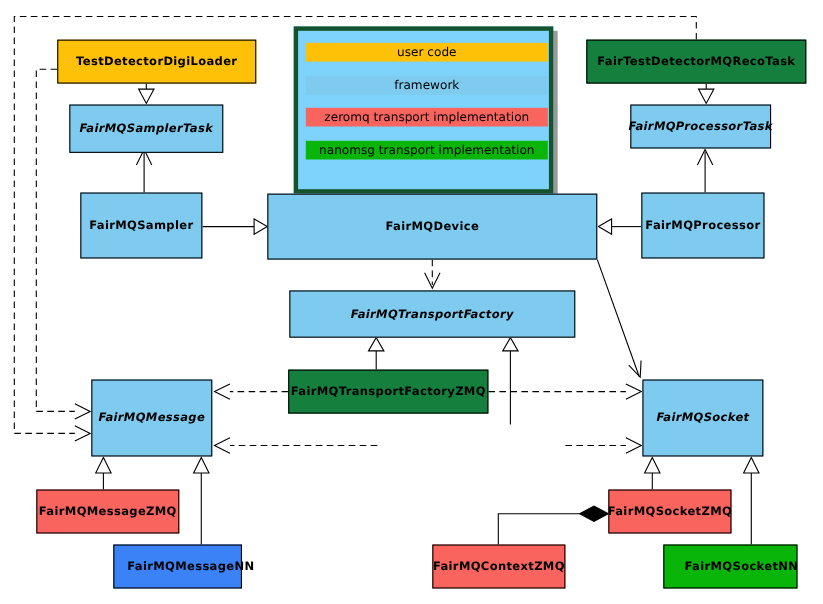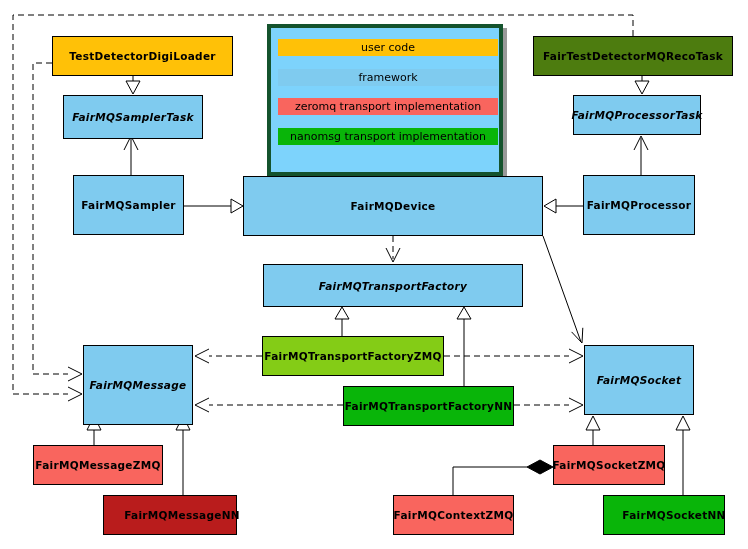--- a/index.html
+++ b/index.html
@@ -147,45 +147,44 @@
 
   <div id="legend">
     <div class="legend-bar" style="top: 11px; background-color: rgb(255, 193, 7);">user code</div>
     <div class="legend-bar" style="top: 41px; background-color: rgb(127, 203, 239);">framework</div>
     <div class="legend-bar" style="top: 70px; background-color: rgb(249, 101, 94);">zeromq transport implementation</div>
     <div class="legend-bar" style="top: 100px; background-color: rgb(9, 181, 9);">nanomsg transport implementation</div>
   </div>
 
   <div class="node" style="left: 52px; top: 36px; width: 181px; height: 40px; background-color: rgb(255, 193, 7);">TestDetectorDigiLoader</div>
 
-  <div class="node" style="left: 533px; top: 36px; width: 200px; height: 40px; background-color: #4d7c0f;">FairTestDetectorMQRecoTask</div>
+  <div class="node" style="left: 533px; top: 36px; width: 200px; height: 40px; background-color: #15803d;">FairTestDetectorMQRecoTask</div>
 
   <div class="node abstract" style="left: 63px; top: 95px; width: 140px; height: 44px; background-color: rgb(127, 203, 239);">FairMQSamplerTask</div>
 
   <div class="node abstract" style="left: 573px; top: 95px; width: 128px; height: 40px; background-color: rgb(127, 203, 239);">FairMQProcessorTask</div>
 
   <div class="node" style="left: 73px; top: 175px; width: 111px; height: 60px; background-color: rgb(127, 203, 239);">FairMQSampler</div>
 
   <div class="node" style="left: 243px; top: 176px; width: 300px; height: 60px; background-color: rgb(127, 203, 239);">FairMQDevice</div>
 
   <div class="node" style="left: 583px; top: 175px; width: 112px; height: 60px; background-color: rgb(127, 203, 239);">FairMQProcessor</div>
 
   <div class="node abstract" style="left: 263px; top: 264px; width: 260px; height: 43px; background-color: rgb(127, 203, 239);">FairMQTransportFactory</div>
 
-  <div class="node" style="left: 262px; top: 336px; width: 182px; height: 40px; background-color: #84cc16;">FairMQTransportFactoryZMQ</div>
+  <div class="node" style="left: 262px; top: 336px; width: 182px; height: 40px; background-color: #15803d;">FairMQTransportFactoryZMQ</div>
 
-  <div class="node" style="left: 343px; top: 386px; width: 171px; height: 40px; background-color: rgb(9, 181, 9);">FairMQTransportFactoryNN</div>
 
-  <div class="node abstract" style="left: 83px; top: 345px; width: 110px; height: 80px; background-color: rgb(127, 203, 239);">FairMQMessage</div>
+  <div class="node abstract" style="left: 83px; top: 345px; width: 110px; height: 70px; background-color: rgb(127, 203, 239);">FairMQMessage</div>
 
   <div class="node abstract" style="left: 584px; top: 345px; width: 110px; height: 70px; background-color: rgb(127, 203, 239);">FairMQSocket</div>
 
   <div class="node" style="left: 33px; top: 445px; width: 130px; height: 40px; background-color: rgb(249, 101, 94);">FairMQMessageZMQ</div>
 
-  <div class="node" style="left: 103px; top: 495px; width: 134px; height: 40px; background-color: #b91c1c; padding-left: 24px;">FairMQMessageNN</div>
+  <div class="node" style="left: 103px; top: 495px; width: 117px; height: 40px; background-color: #3b82f6; padding-left: 24px;">FairMQMessageNN</div>
 
   <div class="node" style="left: 553px; top: 445px; width: 112px; height: 40px; background-color: rgb(249, 101, 94);">FairMQSocketZMQ</div>
 
   <div class="node" style="left: 393px; top: 495px; width: 121px; height: 40px; background-color: rgb(249, 101, 94);">FairMQContextZMQ</div>
 
   <div class="node" style="left: 603px; top: 495px; width: 122px; height: 40px; background-color: rgb(9, 181, 9); padding-left: 20px;">FairMQSocketNN</div>
 
 </div>
 
 </body></html>

